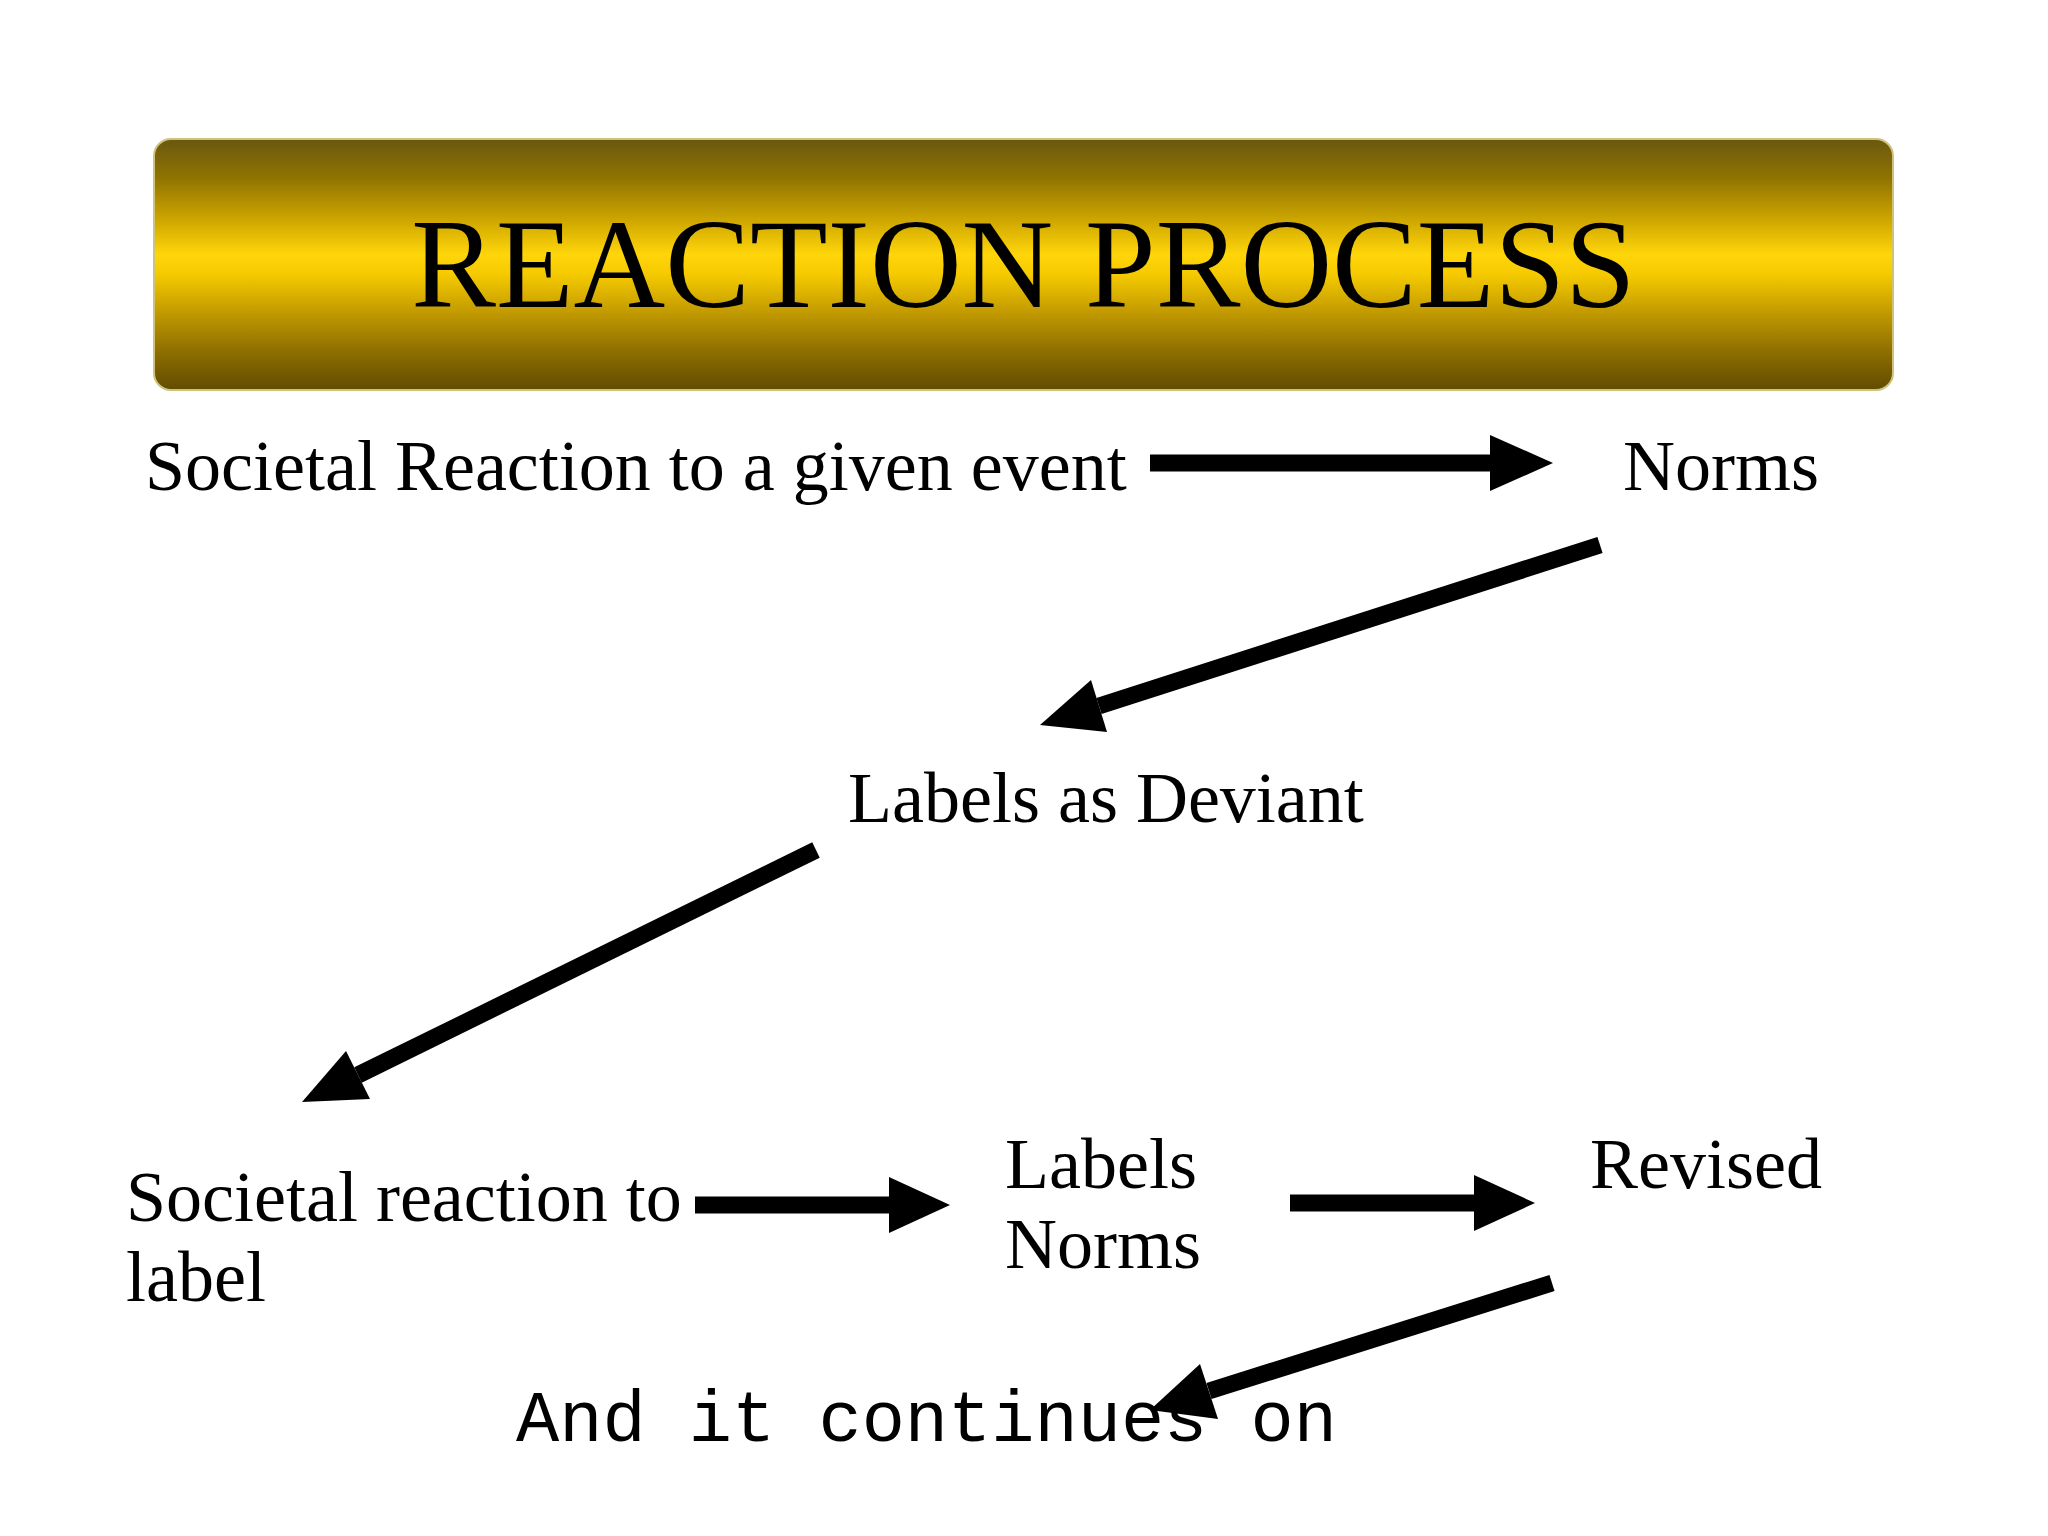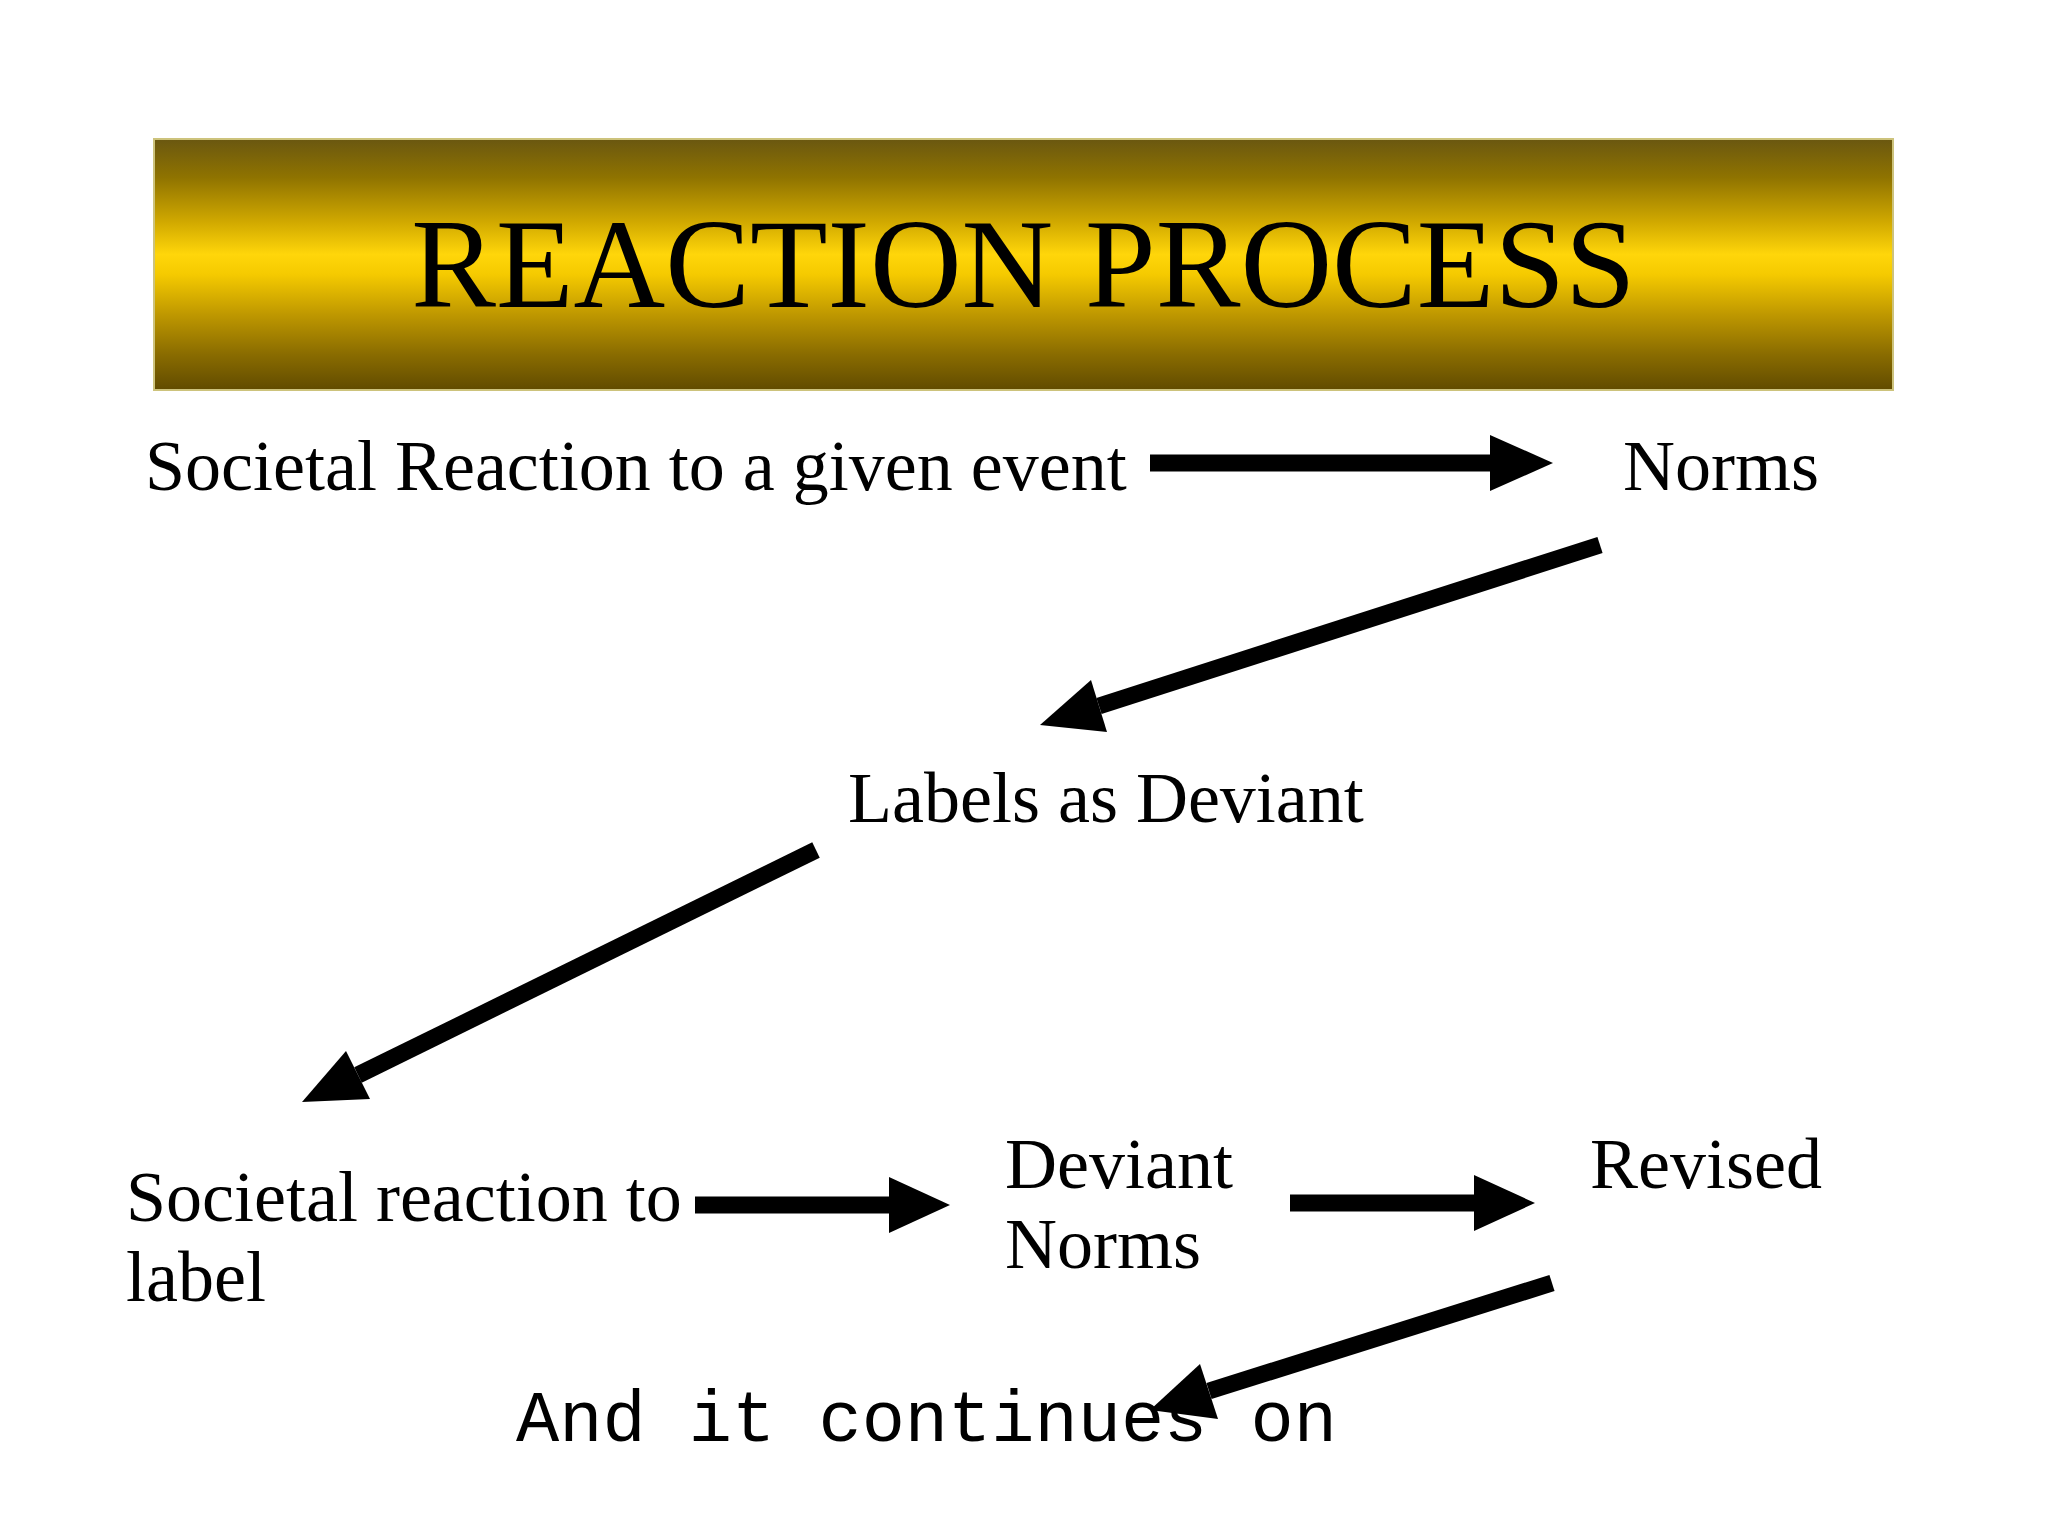--- a/index.html
+++ b/index.html
@@ -37,21 +37,21 @@
     pointer-events:none;
   }
   .arrows line{stroke:var(--arrow-color,#000);stroke-width:17;}
   .arrows polygon{fill:var(--arrow-color,#000);stroke:none;}
 </style>
 </head>
 <body>
 
 <div class="slide" style="--text-color: #000000; --arrow-color: #000000; background: rgb(255, 255, 255);">
 
-  <div class="banner" style="background: linear-gradient(rgb(107, 88, 16) 0%, rgb(143, 115, 0) 15%, rgb(209, 169, 0) 33%, rgb(255, 214, 10) 46%, rgb(245, 202, 0) 54%, rgb(191, 152, 0) 70%, rgb(138, 108, 0) 86%, rgb(98, 76, 0) 100%); border-color: rgb(205, 195, 124);">
+  <div class="banner" style="background: linear-gradient(rgb(107, 88, 16) 0%, rgb(143, 115, 0) 15%, rgb(209, 169, 0) 33%, rgb(255, 214, 10) 46%, rgb(245, 202, 0) 54%, rgb(191, 152, 0) 70%, rgb(138, 108, 0) 86%, rgb(98, 76, 0) 100%); border-color: rgb(205, 195, 124); border-radius: 18px;">
     <div class="slide-title">REACTION PROCESS</div>
   </div>
 
   <svg class="arrows" viewBox="0 0 2048 1536" xmlns="http://www.w3.org/2000/svg">
     <g>
       <line x1="1150" y1="463" x2="1493" y2="463"></line>
       <polygon points="1553,463 1490,435 1490,491"></polygon>
     </g>
     <g>
       <line x1="1600" y1="545" x2="1099" y2="706"></line>
@@ -80,21 +80,21 @@
   <div class="node" style="left:1623px;top:426px;">Norms</div>
 
   <div class="node" style="left:126px;top:1157px;">
     <span>Societal reaction to</span>
     <span>label</span>
   </div>
 
   <div class="node" style="left:848px;top:758px;">Labels as Deviant</div>
 
   <div class="node" style="left:1005px;top:1124px;">
-    <span>Deviant</span>
+    <span>Labels</span>
     <span>Norms</span>
   </div>
 
   <div class="node" style="left:1590px;top:1124px;">
     <span>Revised</span>
   </div>
 
   <div class="node" style="left:516px;top:1382px;font-family:Liberation Mono, monospace;">And it continues on</div>
 
 </div>

